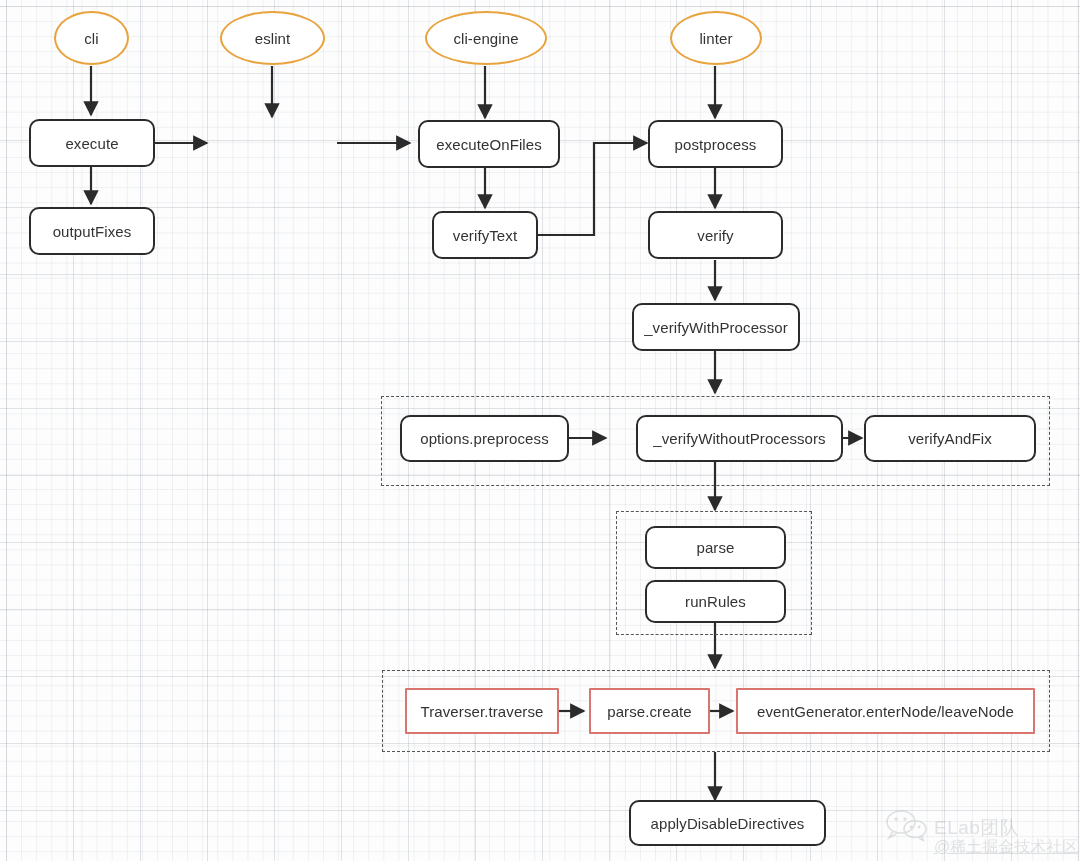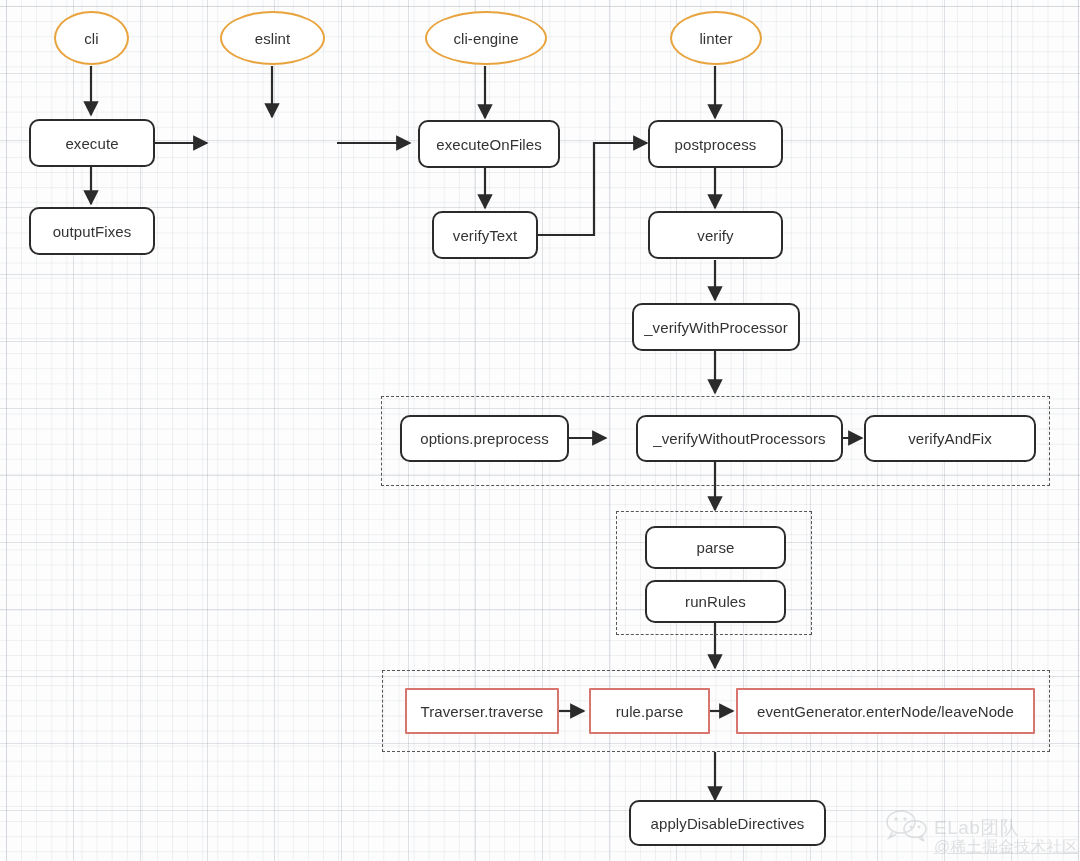--- a/index.html
+++ b/index.html
@@ -218,21 +218,21 @@
 
   <div class="node box" style="left:617px; top:800px; width:197px; height:46px;margin-left:12px;">
     <span>applyDisableDirectives</span>
   </div>
 
   <div class="node box-red" style="left:405px; top:688px; width:154px; height:46px;">
     <span>Traverser.traverse</span>
   </div>
 
   <div class="node box-red" style="left:589px; top:688px; width:121px; height:46px;">
-    <span>rule.parse</span>
+    <span>parse.create</span>
   </div>
 
   <div class="node box-red" style="left:736px; top:688px; width:299px; height:46px;">
     <span>eventGenerator.enterNode/leaveNode</span>
   </div>
 
   <div class="watermark" style="left:885px; top:796px;">
     <svg width="44" height="34" viewBox="0 0 44 34">
       <ellipse cx="16" cy="13" rx="14" ry="11" fill="none" stroke="#9aa0a6" stroke-width="1.6"></ellipse>
       <path d="M 8 22 L 4 29 L 11 25" fill="none" stroke="#9aa0a6" stroke-width="1.6"></path>

